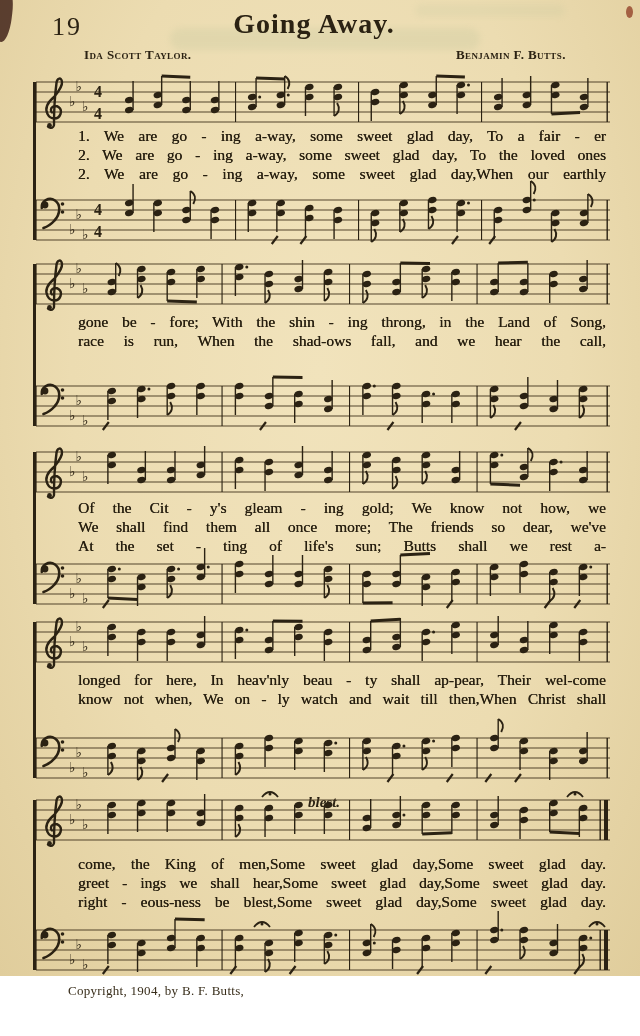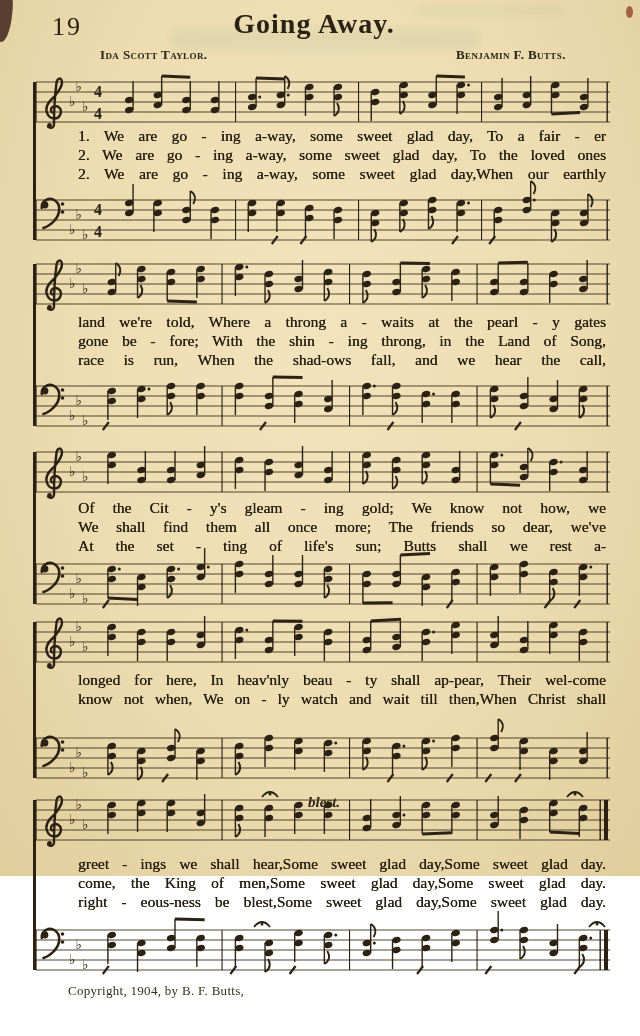--- a/index.html
+++ b/index.html
@@ -1,28 +1,28 @@
 <!DOCTYPE html>
 <html><head>
 <meta charset="utf-8">
 <style>
   html,body{margin:0;padding:0;width:640px;height:1036px;overflow:hidden;}
   body{font-family:"Liberation Serif","DejaVu Serif",serif;}
-  .page{position:relative;width:640px;height:876px;
+  .page{position:relative;width:640px;height:976px;
     background:radial-gradient(ellipse at 50% 38%, #f1e3bc 0%, #ecdcb1 55%, #e0cd9c 100%);
     color:#2b2213;}
   .smudge{position:absolute;pointer-events:none;}
   .corner-tl{left:-5px;top:-12px;width:17px;height:54px;background:#42231a;border-radius:45%;transform:rotate(7deg);opacity:.85;}
   .speck-tr{left:626px;top:6px;width:7px;height:12px;background:#8d3a22;border-radius:50%;opacity:.75;}
   .ghost1{left:170px;top:28px;width:310px;height:22px;background:#aebc92;opacity:.18;filter:blur(3px);border-radius:10px;}
   .ghost2{left:415px;top:4px;width:150px;height:13px;background:#aebc92;opacity:.13;filter:blur(3px);border-radius:8px;}
   .hymn-number{position:absolute;left:52px;top:12px;font-size:26px;letter-spacing:2px;}
   .title{position:absolute;left:0;right:20px;top:8px;text-align:center;font-size:28px;font-weight:bold;letter-spacing:1px;padding-left:8px;}
   .attr{position:absolute;top:47px;font-size:13px;font-variant:small-caps;font-weight:600;letter-spacing:.4px;}
-  .author{left:100px;}
+  .author{left:84px;}
   .composer{left:456px;}
   .staff{position:absolute;left:34px;width:578px;height:56px;}
   .staff svg{width:100%;height:100%;overflow:visible;display:block;}
   .sysbar{position:absolute;left:33px;width:2.6px;background:#2b2213;}
   .lyrics{position:absolute;left:78px;width:528px;}
   .lyrics p{margin:0;font-size:15.5px;line-height:19px;white-space:nowrap;
     text-align:justify;text-align-last:justify;color:#271f10;text-shadow:.25px 0 0 currentColor;}
   .ritard{position:absolute;left:308px;top:794px;font-size:15px;font-style:italic;font-weight:600;}
   .copyright{position:absolute;left:68px;top:983px;font-size:13px;letter-spacing:.3px;color:#382d1a;}
 </style>
@@ -285,21 +285,20 @@
         <line x1="493.84186046511627" y1="36" x2="493.84186046511627" y2="7" stroke="#2b2213" stroke-width="1.4"></line>
         <ellipse cx="519.5930232558139" cy="18" rx="4.3" ry="3.1" fill="#2b2213" transform="rotate(-18 519.5930232558139 18)"></ellipse>
         <ellipse cx="519.5930232558139" cy="28" rx="4.3" ry="3.1" fill="#2b2213" transform="rotate(-18 519.5930232558139 28)"></ellipse>
         <line x1="515.693023255814" y1="18" x2="515.693023255814" y2="47" stroke="#2b2213" stroke-width="1.4"></line>
         <ellipse cx="549.2441860465117" cy="23" rx="4.3" ry="3.1" fill="#2b2213" transform="rotate(-18 549.2441860465117 23)"></ellipse>
         <ellipse cx="549.2441860465117" cy="33" rx="4.3" ry="3.1" fill="#2b2213" transform="rotate(-18 549.2441860465117 33)"></ellipse>
         <line x1="553.1441860465117" y1="33" x2="553.1441860465117" y2="4" stroke="#2b2213" stroke-width="1.4"></line>
       </svg>
   </div>
   <div class="lyrics" style="top:312px;">
-    <p>land we're told, Where a throng a - waits at the pearl - y gates</p>
     <p>gone be - fore; With the shin - ing throng, in the Land of Song,</p>
     <p>race is run, When the shad-ows fall, and we hear the call,</p>
   </div>
   <div class="staff" style="top:378px;">
     <svg class="staff-svg" viewBox="0 0 578 56">
         <line x1="2" y1="8" x2="576" y2="8" stroke="#4a3c25" stroke-width="0.95"></line>
         <line x1="2" y1="18" x2="576" y2="18" stroke="#4a3c25" stroke-width="0.95"></line>
         <line x1="2" y1="28" x2="576" y2="28" stroke="#4a3c25" stroke-width="0.95"></line>
         <line x1="2" y1="38" x2="576" y2="38" stroke="#4a3c25" stroke-width="0.95"></line>
         <line x1="2" y1="48" x2="576" y2="48" stroke="#4a3c25" stroke-width="0.95"></line>
@@ -778,22 +777,22 @@
         <ellipse cx="549.2441860465117" cy="16" rx="4.3" ry="3.1" fill="#2b2213" transform="rotate(-18 549.2441860465117 16)"></ellipse>
         <ellipse cx="549.2441860465117" cy="26" rx="4.3" ry="3.1" fill="#2b2213" transform="rotate(-18 549.2441860465117 26)"></ellipse>
         <line x1="545.3441860465117" y1="16" x2="545.3441860465117" y2="45" stroke="#2b2213" stroke-width="1.4"></line>
         <path d="M228,5 Q236,-5 244,5" fill="none" stroke="#2b2213" stroke-width="1.8"></path>
         <circle cx="236" cy="2" r="1.5" fill="#2b2213"></circle>
         <path d="M533,5 Q541,-5 549,5" fill="none" stroke="#2b2213" stroke-width="1.8"></path>
         <circle cx="541" cy="2" r="1.5" fill="#2b2213"></circle>
       </svg>
   </div>
   <div class="lyrics" style="top:854px;">
+    <p>come, the King of men,Some sweet glad day,Some sweet glad day.</p>
     <p>greet - ings we shall hear,Some sweet glad day,Some sweet glad day.</p>
-    <p>come, the King of men,Some sweet glad day,Some sweet glad day.</p>
     <p>right - eous-ness be blest,Some sweet glad day,Some sweet glad day.</p>
   </div>
   <div class="staff" style="top:922px;">
     <svg class="staff-svg" viewBox="0 0 578 56">
         <line x1="2" y1="8" x2="576" y2="8" stroke="#4a3c25" stroke-width="0.95"></line>
         <line x1="2" y1="18" x2="576" y2="18" stroke="#4a3c25" stroke-width="0.95"></line>
         <line x1="2" y1="28" x2="576" y2="28" stroke="#4a3c25" stroke-width="0.95"></line>
         <line x1="2" y1="38" x2="576" y2="38" stroke="#4a3c25" stroke-width="0.95"></line>
         <line x1="2" y1="48" x2="576" y2="48" stroke="#4a3c25" stroke-width="0.95"></line>
         <rect x="1" y="8" width="1.6" height="40" fill="#2b2213"></rect>

